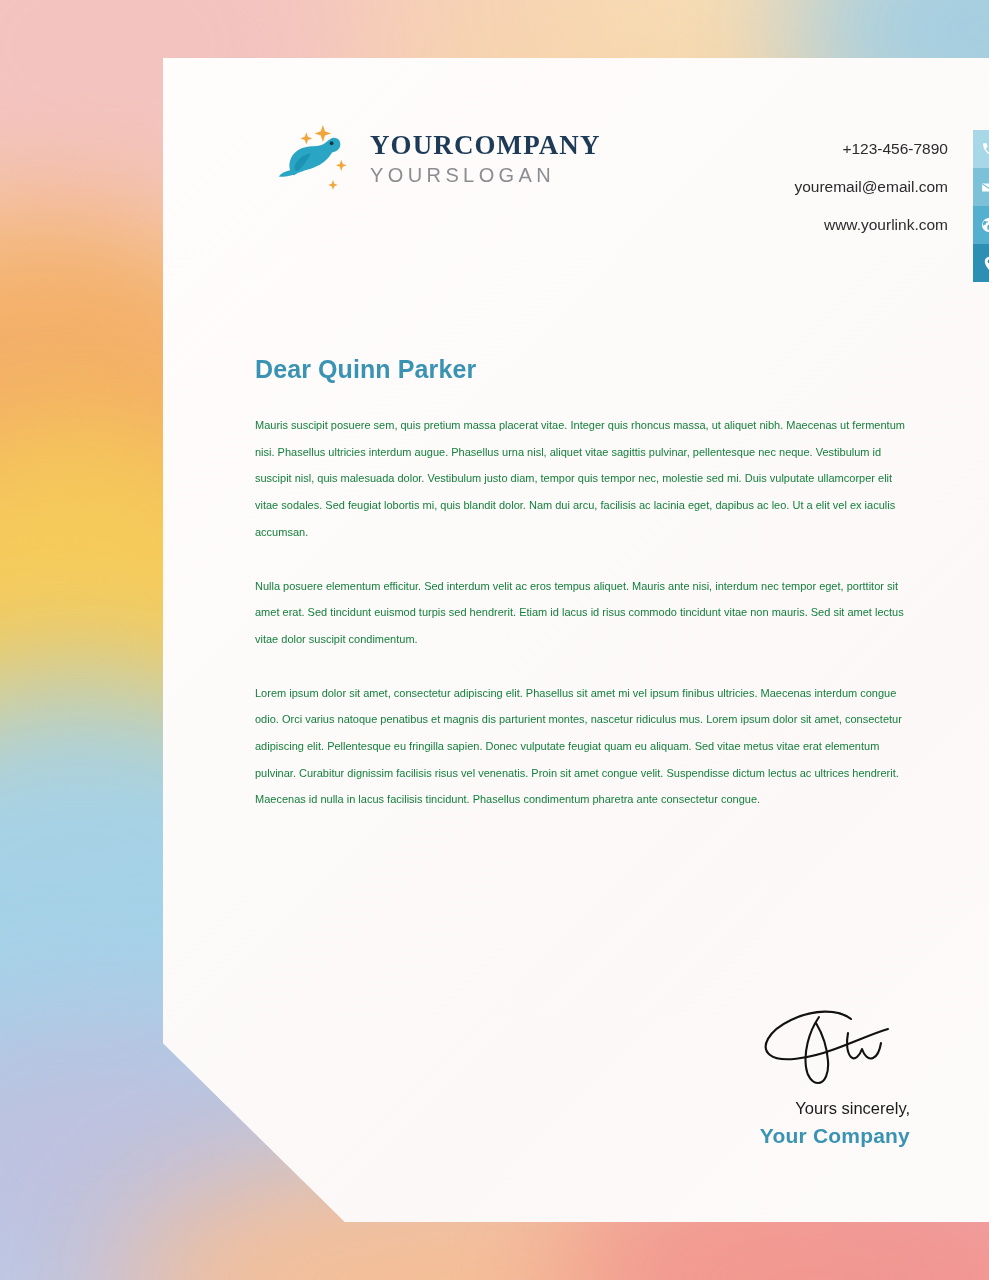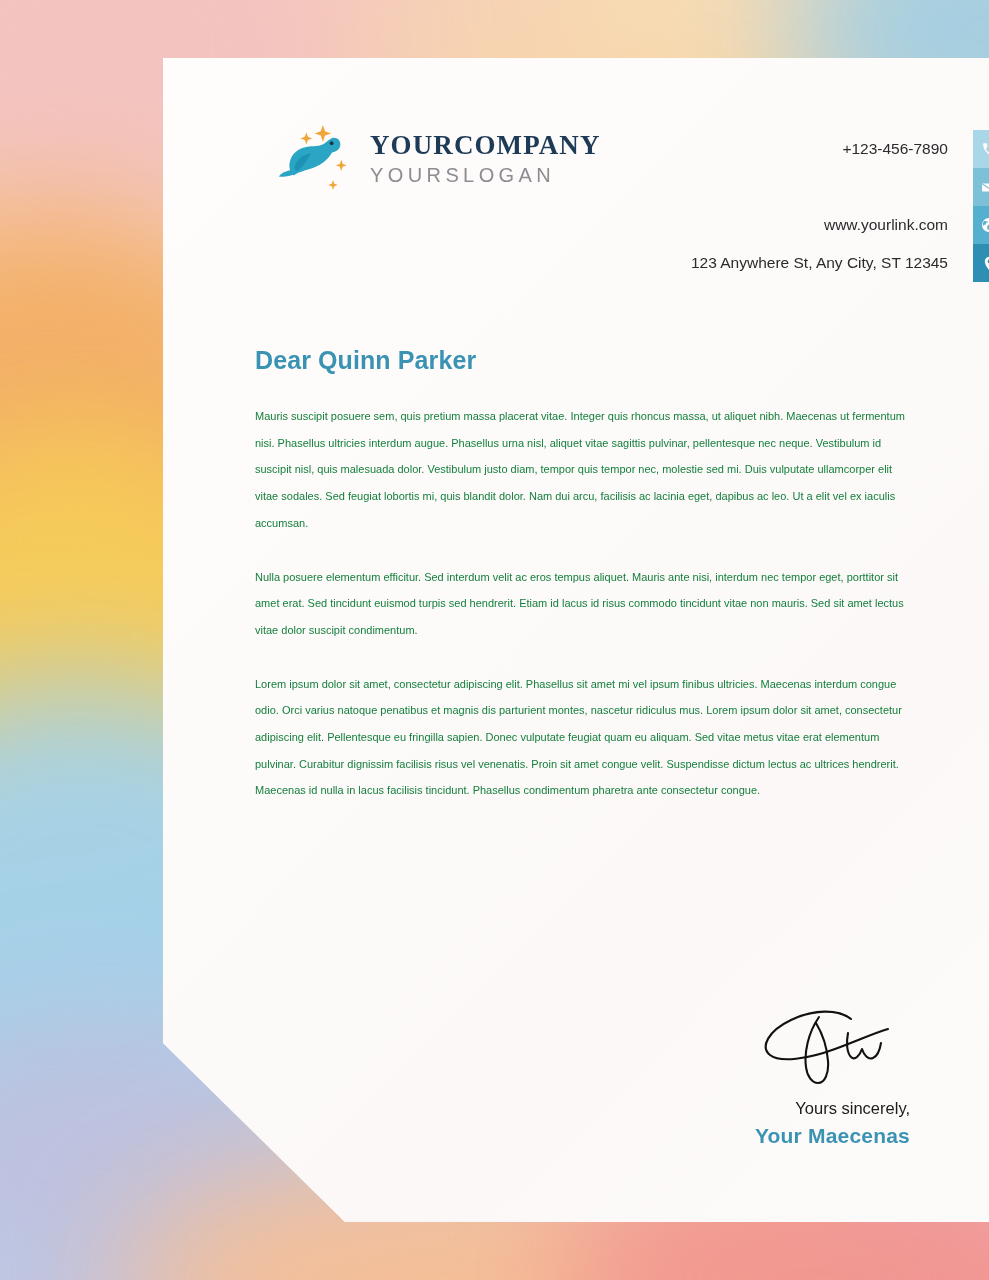--- a/index.html
+++ b/index.html
@@ -187,21 +187,21 @@
     display: flex;
     align-items: center;
     justify-content: center;
   }
   .contact-tile svg { display: block; }
 
   
   #letter-body {
     position: absolute;
     left: 92px;
-    top: 288px;
+    top: 297px;
     width: 660px;
   }
   #greeting {
     font-size: 25px;
     font-weight: bold;
     color: #3a93b3;
     letter-spacing: .1px;
     margin: 0 0 28px 0;
   }
   .para {
@@ -298,41 +298,41 @@
         <div class="contact-row">
           <div class="contact-text">+123-456-7890</div>
           <div class="contact-tile" style="background:#a8d8e8">
             <svg width="17" height="17" viewBox="0 0 24 24">
               <path fill="#ffffff" d="M6.6 10.8c1.5 2.9 3.7 5.1 6.6 6.6l2.2-2.2c.3-.3.7-.4 1-.2 1.1.4 2.4.6 3.6.6.6 0 1 .4 1 1V20c0 .6-.4 1-1 1C10.6 21 3 13.4 3 4c0-.6.4-1 1-1h3.5c.6 0 1 .4 1 1 0 1.3.2 2.5.6 3.6.1.4 0 .7-.2 1l-2.3 2.2z"></path>
             </svg>
           </div>
         </div>
 
         <div class="contact-row">
+          <div class="contact-text">youremail@email.com</div>
           <div class="contact-tile" style="background:#7cc1d8">
             <svg width="17" height="17" viewBox="0 0 24 24">
               <path fill="#ffffff" d="M2.5 6.5h19c.6 0 1 .4 1 1v9c0 .6-.4 1-1 1h-19c-.6 0-1-.4-1-1v-9c0-.6.4-1 1-1z"></path>
               <path fill="none" stroke="#7cc1d8" stroke-width="1.6" d="M2 7l10 6.6L22 7"></path>
             </svg>
           </div>
         </div>
 
         <div class="contact-row">
           <div class="contact-text">www.yourlink.com</div>
           <div class="contact-tile" style="background:#55b0cf">
             <svg width="18" height="18" viewBox="0 0 24 24">
               <circle cx="12" cy="12" r="9.3" fill="#ffffff"></circle>
               <path fill="#55b0cf" d="M6.2 6.4c1 .2 1.5.9 2.3 1 .7.1 1.1-.5 1.8-.2.6.3.3 1.2-.3 1.6-.6.4-1.6.2-2.1.8-.4.5.1 1.3-.3 1.8-.5.6-1.6.2-2.2.7-.4.3-.4 1-.8 1.2-.5-1-.7-2.2-.6-3.4.1-1.4.9-2.7 2.2-3.5z"></path>
               <path fill="#55b0cf" d="M14.4 4.3c.6.6.2 1.6.8 2.1.6.5 1.7.1 2.2.7.5.6-.2 1.5.1 2.2.3.7 1.3.7 1.5 1.4.2.9-.6 1.6-1.3 2.1-.8.6-1.9.6-2.5 1.4-.5.7-.2 1.8-.8 2.4-.7.7-2 .4-2.7 1-.5.5-.3 1.5-.9 1.8-.8-1.5-1.3-3.2-1.1-4.9.1-1.1.7-2.2 1.7-2.7 1-.5 2.3-.3 3.2-1 .7-.6.8-1.7.4-2.5-.4-.9-1.4-1.3-2.3-1.5.6-.8 1.5-1.4 2.4-1.6z"></path>
             </svg>
           </div>
         </div>
 
         <div class="contact-row">
-          <div class="contact-text">123 Anywhere St, Any City, ST 12345</div>
           <div class="contact-tile" style="background:#2e8fb5">
             <svg width="17" height="17" viewBox="0 0 24 24">
               <path fill="#ffffff" d="M12 2.3c-3.7 0-6.7 3-6.7 6.7 0 5 6.7 12.7 6.7 12.7s6.7-7.7 6.7-12.7c0-3.7-3-6.7-6.7-6.7z"></path>
               <circle cx="12" cy="9" r="2.6" fill="#2e8fb5"></circle>
             </svg>
           </div>
         </div>
 
       </div>
     </div>
@@ -346,17 +346,17 @@
 
     <div id="signoff">
       <svg id="signature-mark" width="150" height="88" viewBox="0 0 150 88">
         <g fill="none" stroke="#111111" stroke-width="2.1" stroke-linecap="round" stroke-linejoin="round">
           <path d="M95 16 C82 6 58 6 35 17 C12 28 4 44 14 52 C24 60 52 56 79 46 C101 38 118 30 132 26"></path>
           <path d="M63 14 C52 30 48 50 50 64 C51 73 56 80 62 80 C69 80 73 70 72 58 C71 44 66 30 60 20"></path>
           <path d="M92 30 C90 40 91 50 95 54 C99 58 104 52 106 46 C108 52 112 57 117 55 C122 53 124 46 125 40"></path>
         </g>
       </svg>
       <div id="signoff-line">Yours sincerely,</div>
-      <div id="signoff-company">Your Maecenas</div>
+      <div id="signoff-company">Your Company</div>
     </div>
 
   </div>
 </div>
 
 </body></html>

